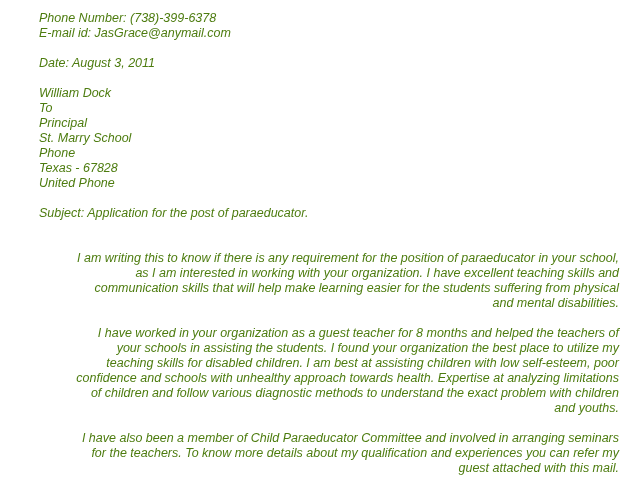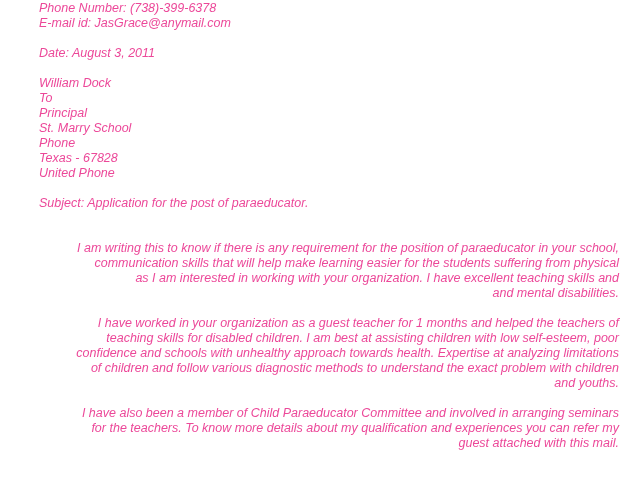--- a/index.html
+++ b/index.html
@@ -9,27 +9,27 @@
     }
     body {
       width: 640px;
       height: 480px;
       overflow: hidden;
       position: relative;
     }
     .doc {
       position: absolute;
       left: 39px;
-      top: 1px;
+      top: 11px;
       width: 580px;
       font-family: "Liberation Sans", sans-serif;
       font-style: italic;
       font-size: 12.5px;
       line-height: 15px;
-      color: #ec4899;
+      color: #4d7c0f;
     }
     .line {
       display: block;
       white-space: nowrap;
     }
     .gap {
       display: block;
       height: 15px;
     }
     .para .line {
@@ -57,28 +57,29 @@
     <span class="line">Texas - 67828</span>
     <span class="line">United Phone</span>
   </div>
   <span class="gap"></span>
   <span class="line">Subject: Application for the post of paraeducator.</span>
   <span class="gap"></span>
   <span class="gap"></span>
 
   <div class="para">
     <span class="line">I am writing this to know if there is any requirement for the position of paraeducator in your school,</span>
+    <span class="line">as I am interested in working with your organization. I have excellent teaching skills and</span>
     <span class="line">communication skills that will help make learning easier for the students suffering from physical</span>
-    <span class="line">as I am interested in working with your organization. I have excellent teaching skills and</span>
     <span class="line">and mental disabilities.</span>
   </div>
   <span class="gap"></span>
 
   <div class="para">
-    <span class="line">I have worked in your organization as a guest teacher for 1 months and helped the teachers of</span>
+    <span class="line">I have worked in your organization as a guest teacher for 8 months and helped the teachers of</span>
+    <span class="line">your schools in assisting the students. I found your organization the best place to utilize my</span>
     <span class="line">teaching skills for disabled children. I am best at assisting children with low self-esteem, poor</span>
     <span class="line">confidence and schools with unhealthy approach towards health. Expertise at analyzing limitations</span>
     <span class="line">of children and follow various diagnostic methods to understand the exact problem with children</span>
     <span class="line">and youths.</span>
   </div>
   <span class="gap"></span>
 
   <div class="para">
     <span class="line">I have also been a member of Child Paraeducator Committee and involved in arranging seminars</span>
     <span class="line">for the teachers. To know more details about my qualification and experiences you can refer my</span>

